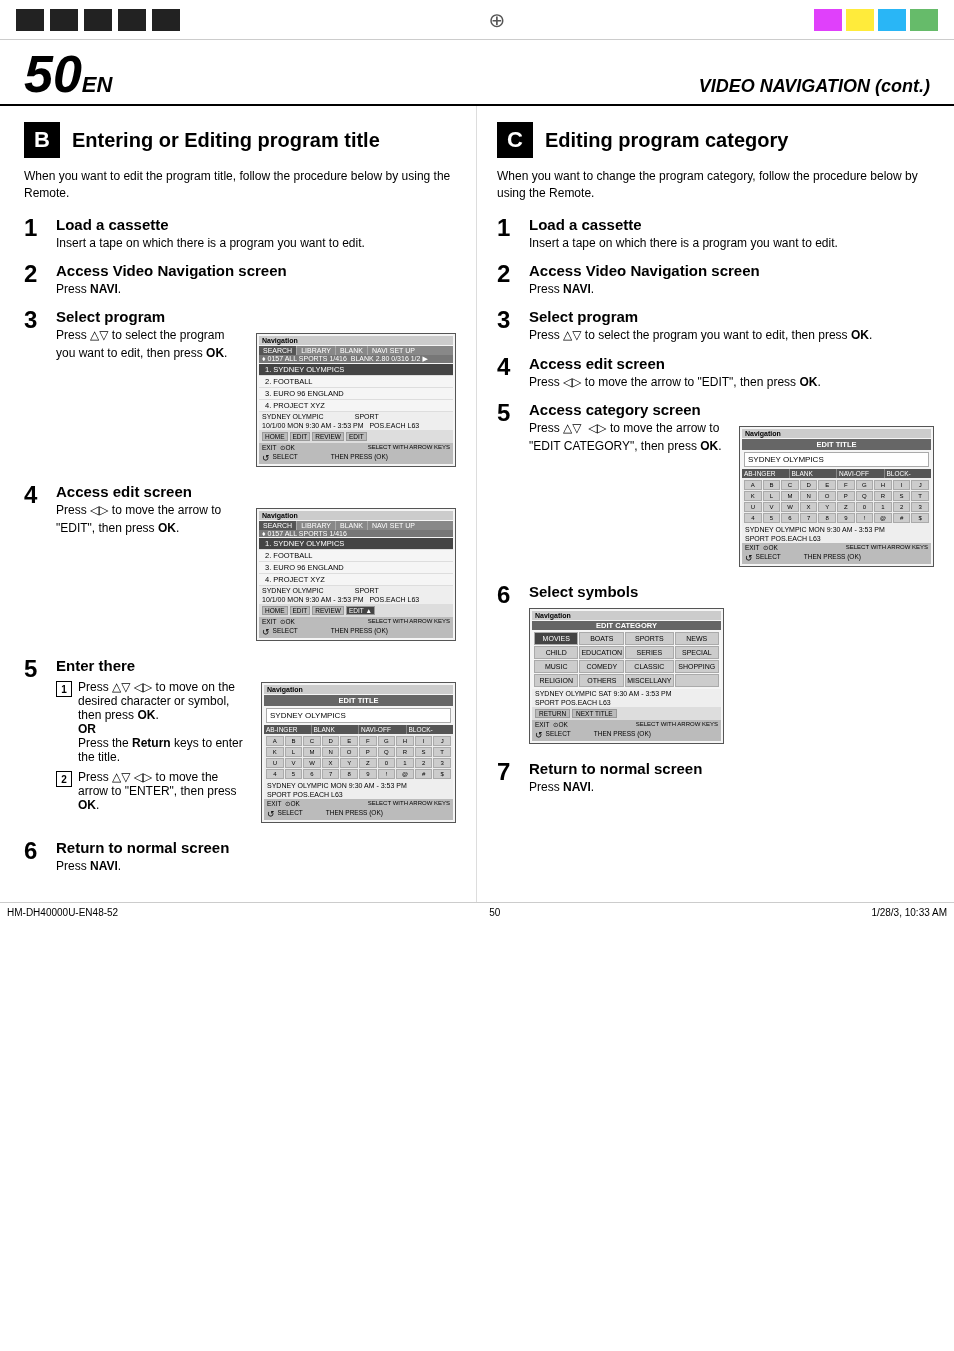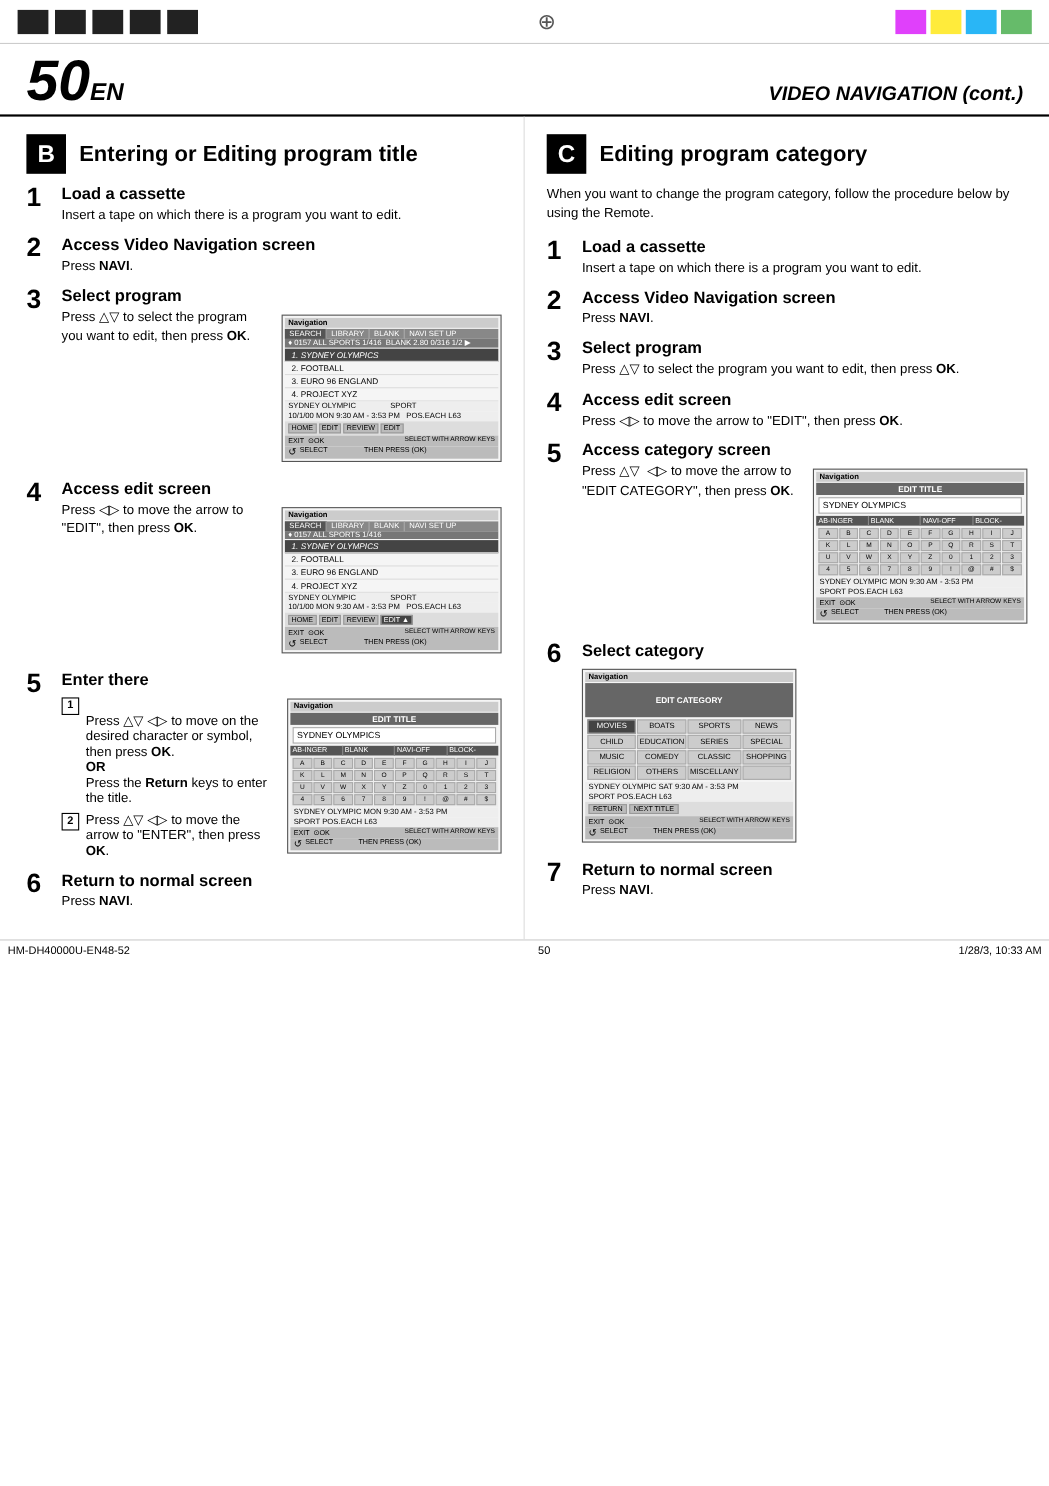--- a/index.html
+++ b/index.html
@@ -181,21 +181,20 @@
       margin-bottom: 1px;
     }
     .screen-mockup .sm-item {
       padding: 1px 6px;
       font-size: 7.5px;
       border-bottom: 1px solid #ddd;
     }
     .screen-mockup .sm-item.selected {
       background: #444;
       color: #fff;
-      font-style: italic;
     }
     .sm-keyboard {
       display: grid;
       grid-template-columns: repeat(10, 1fr);
       gap: 1px;
       padding: 2px;
       background: #eee;
     }
     .sm-key {
       background: #ccc;
@@ -276,20 +275,21 @@
   <div class="page-title-right">VIDEO NAVIGATION (cont.)</div>
 </div>
 
 <div class="main-content">
 
   <div class="col-left">
     <div class="section-header">
       <div class="section-letter">B</div>
       <div class="section-title">Entering or Editing program title</div>
     </div>
+    <p class="intro-text">When you want to edit the program title, follow the procedure below by using the Remote.</p>
 
     <div class="step">
       <div class="step-num">1</div>
       <div class="step-content">
         <div class="step-heading">Load a cassette</div>
         <div class="step-body">Insert a tape on which there is a program you want to edit.</div>
       </div>
     </div>
 
     <div class="step">
@@ -397,21 +397,21 @@
 
     <div class="step">
       <div class="step-num">5</div>
       <div class="step-content">
         <div class="step-heading">Enter there</div>
         <div class="step-with-screen">
           <div class="step-text-part">
 
             <div class="sub-step">
               <div class="sub-num">1</div>
-              <div style="font-size:12px;margin-top:15px;">
+              <div style="font-size:12px;">
                 Press △▽ ◁▷ to move on the desired character or symbol, then press <strong>OK</strong>.<br>
                 <span class="or-text">OR</span><br>
                 Press the <strong>Return</strong> keys to enter the title.
               </div>
             </div>
 
             <div class="sub-step" style="margin-top:6px;">
               <div class="sub-num">2</div>
               <div style="font-size:12px;">
                 Press △▽ ◁▷ to move the arrow to "ENTER", then press <strong>OK</strong>.
@@ -617,29 +617,29 @@
               </div>
             </div>
           </div>
         </div>
       </div>
     </div>
 
     <div class="step">
       <div class="step-num">6</div>
       <div class="step-content">
-        <div class="step-heading">Select category</div>
+        <div class="step-heading">Select symbols</div>
         <div class="step-with-screen">
           <div class="step-screen-part">
 
             <div class="screen-mockup" style="width:195px;">
               <div class="sm-header">
                   <span>Navigation</span>
                 </div>
-              <div style="font-size:7.5px;padding:11px 3px;background:#666;color:#fff;text-align:center;font-weight:bold;">EDIT CATEGORY</div>
+              <div style="font-size:7.5px;padding:0 3px;background:#666;color:#fff;text-align:center;font-weight:bold;">EDIT CATEGORY</div>
               <div class="sm-cat-grid">
                 <div class="sm-cat-cell selected">MOVIES</div>
                 <div class="sm-cat-cell">BOATS</div>
                 <div class="sm-cat-cell">SPORTS</div>
                 <div class="sm-cat-cell">NEWS</div>
                 <div class="sm-cat-cell">CHILD</div>
                 <div class="sm-cat-cell">EDUCATION</div>
                 <div class="sm-cat-cell">SERIES</div>
                 <div class="sm-cat-cell">SPECIAL</div>
                 <div class="sm-cat-cell">MUSIC</div>

